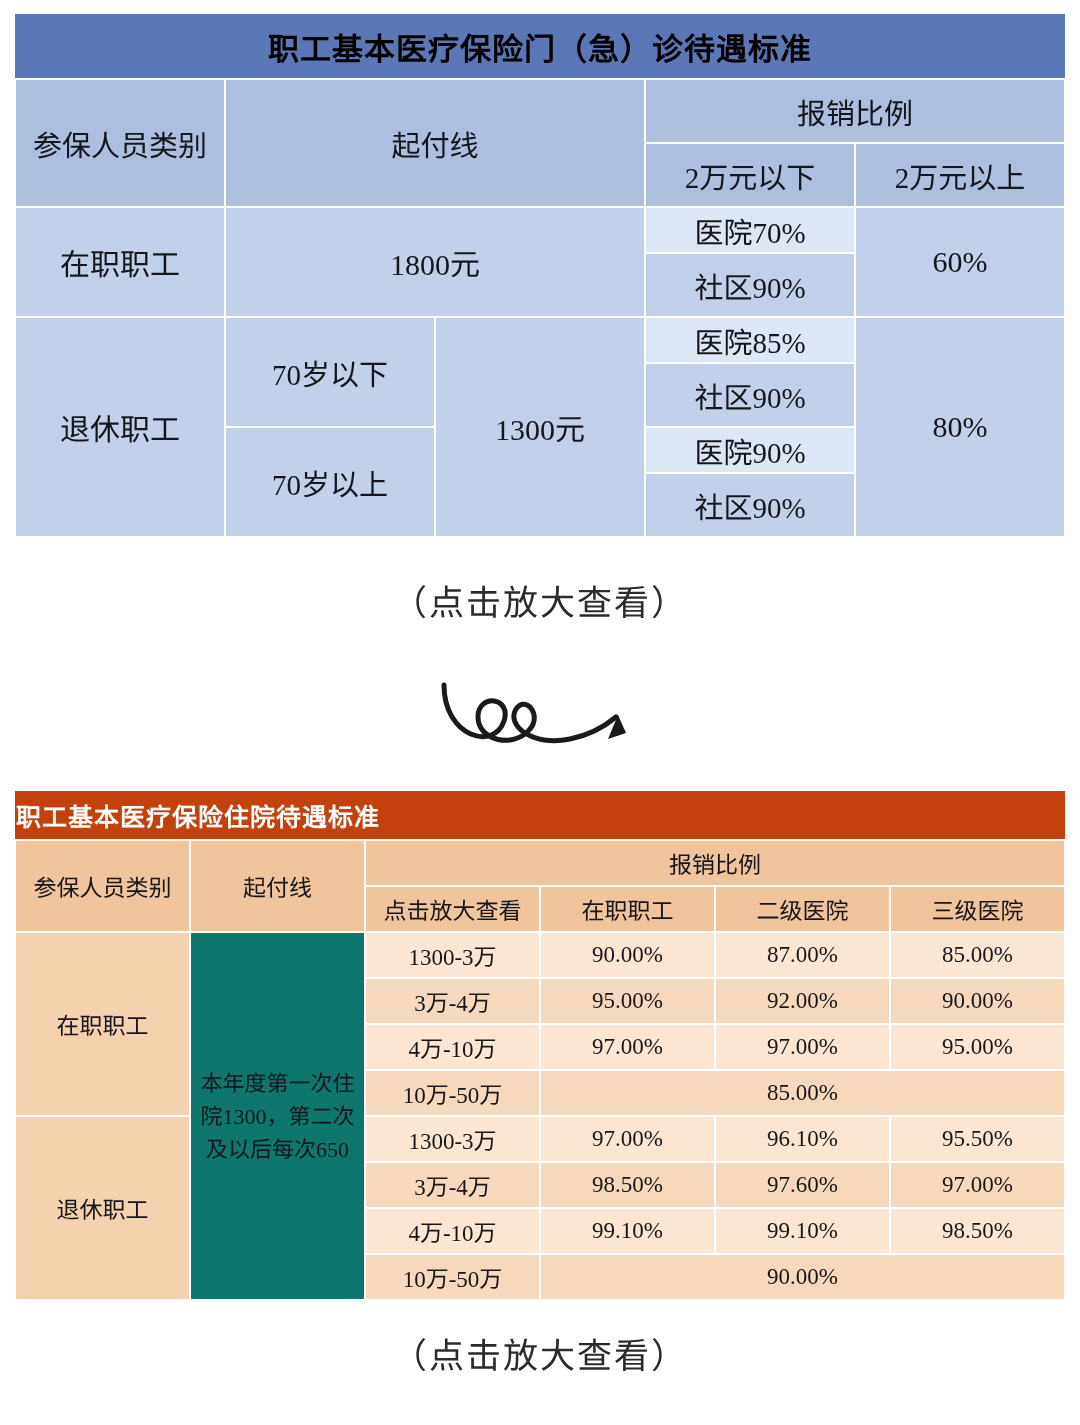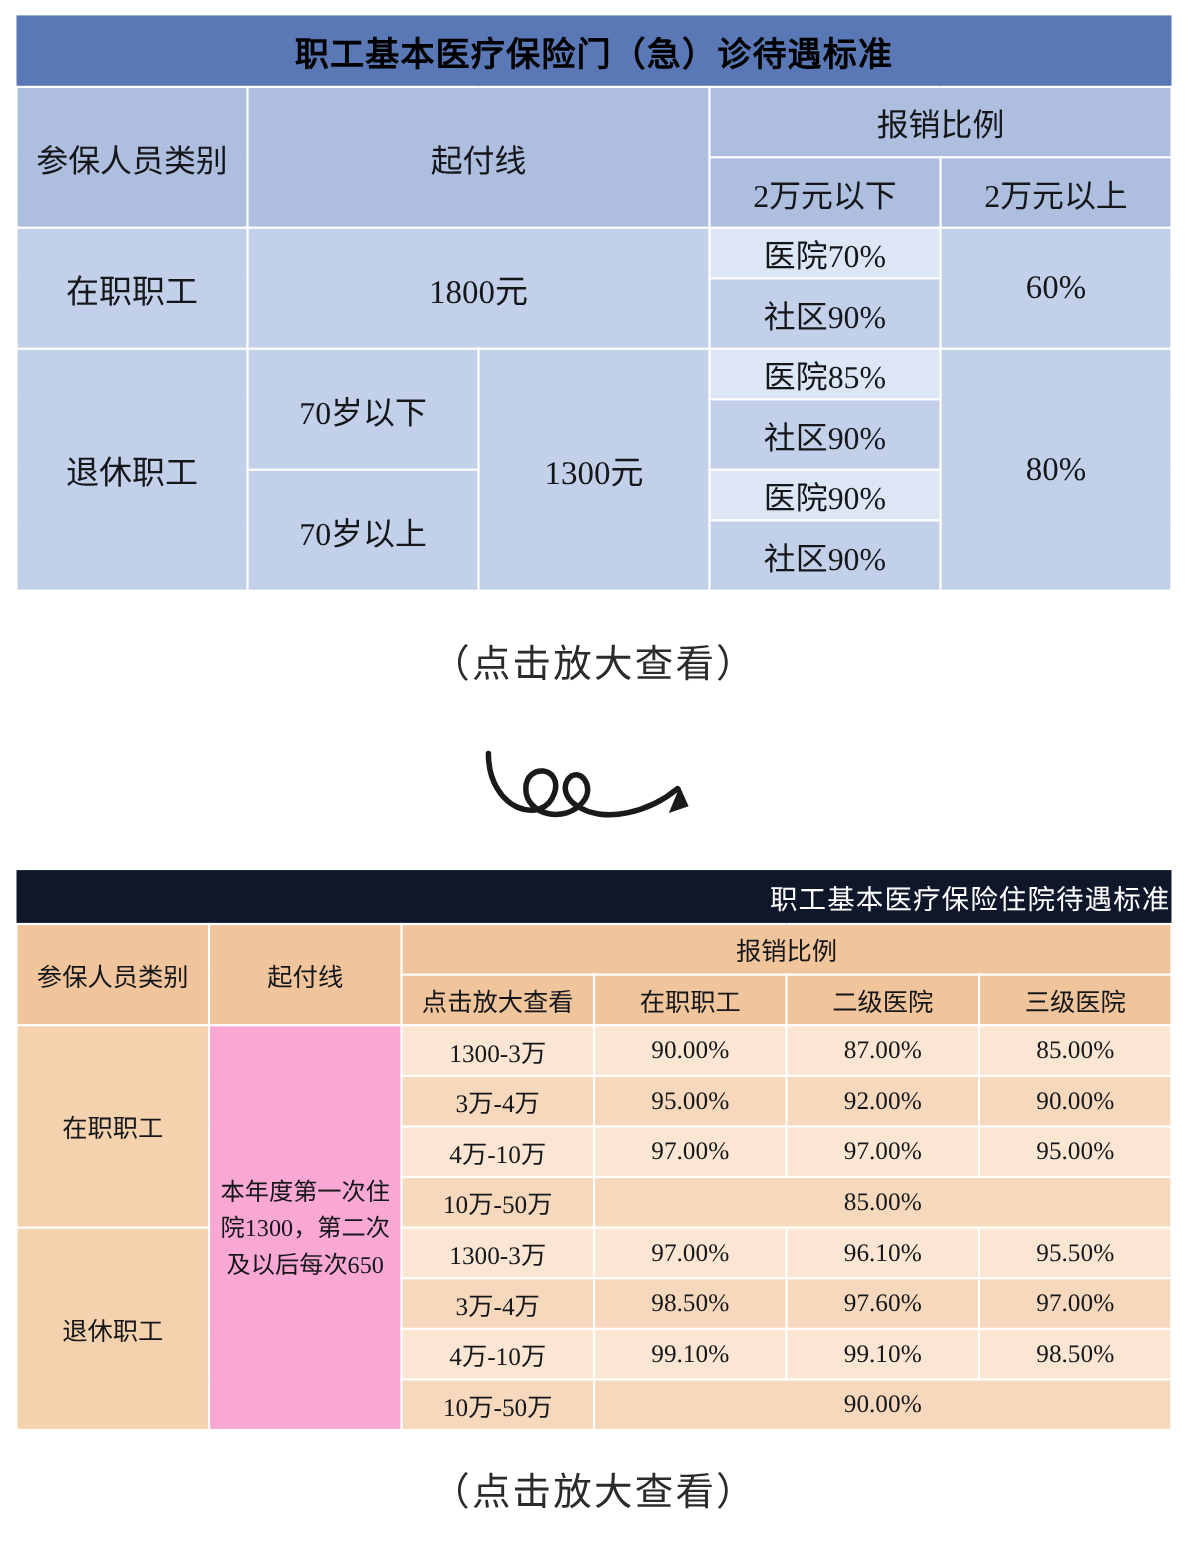--- a/index.html
+++ b/index.html
@@ -89,25 +89,25 @@
   }
 
   
   .table-block-orange {
     margin: 0 14px 0 14px;
   }
   .t2 {
     width: 1052px;
   }
   .t2 .title-bar {
-    background: #0f172a;
+    background: #c2410c;
     color: #ffffff;
     font-size: 25px;
-    font-weight: normal;
-    text-align: right;
+    font-weight: bold;
+    text-align: left;
     height: 46px;
     letter-spacing: 1px;
     border: none;
   }
   .t2 td, .t2 th {
     border: 2px solid #ffffff;
     text-align: center;
     vertical-align: middle;
     font-size: 23px;
     color: #15161a;
@@ -118,21 +118,21 @@
     height: 42px;
   }
   .t2 .hdr-tall {
     background: #f0c59b;
     height: 86px;
   }
   .t2 .side {
     background: #f4d2ae;
   }
   .t2 .side-note {
-    background: #f9a8d4;
+    background: #0f766e;
     font-size: 22px;
     line-height: 1.5;
     padding: 4px 4px;
   }
   .t2 .row-a {
     background: #fae6d2;
     height: 42px;
   }
   .t2 .row-b {
     background: #f6d9bd;

